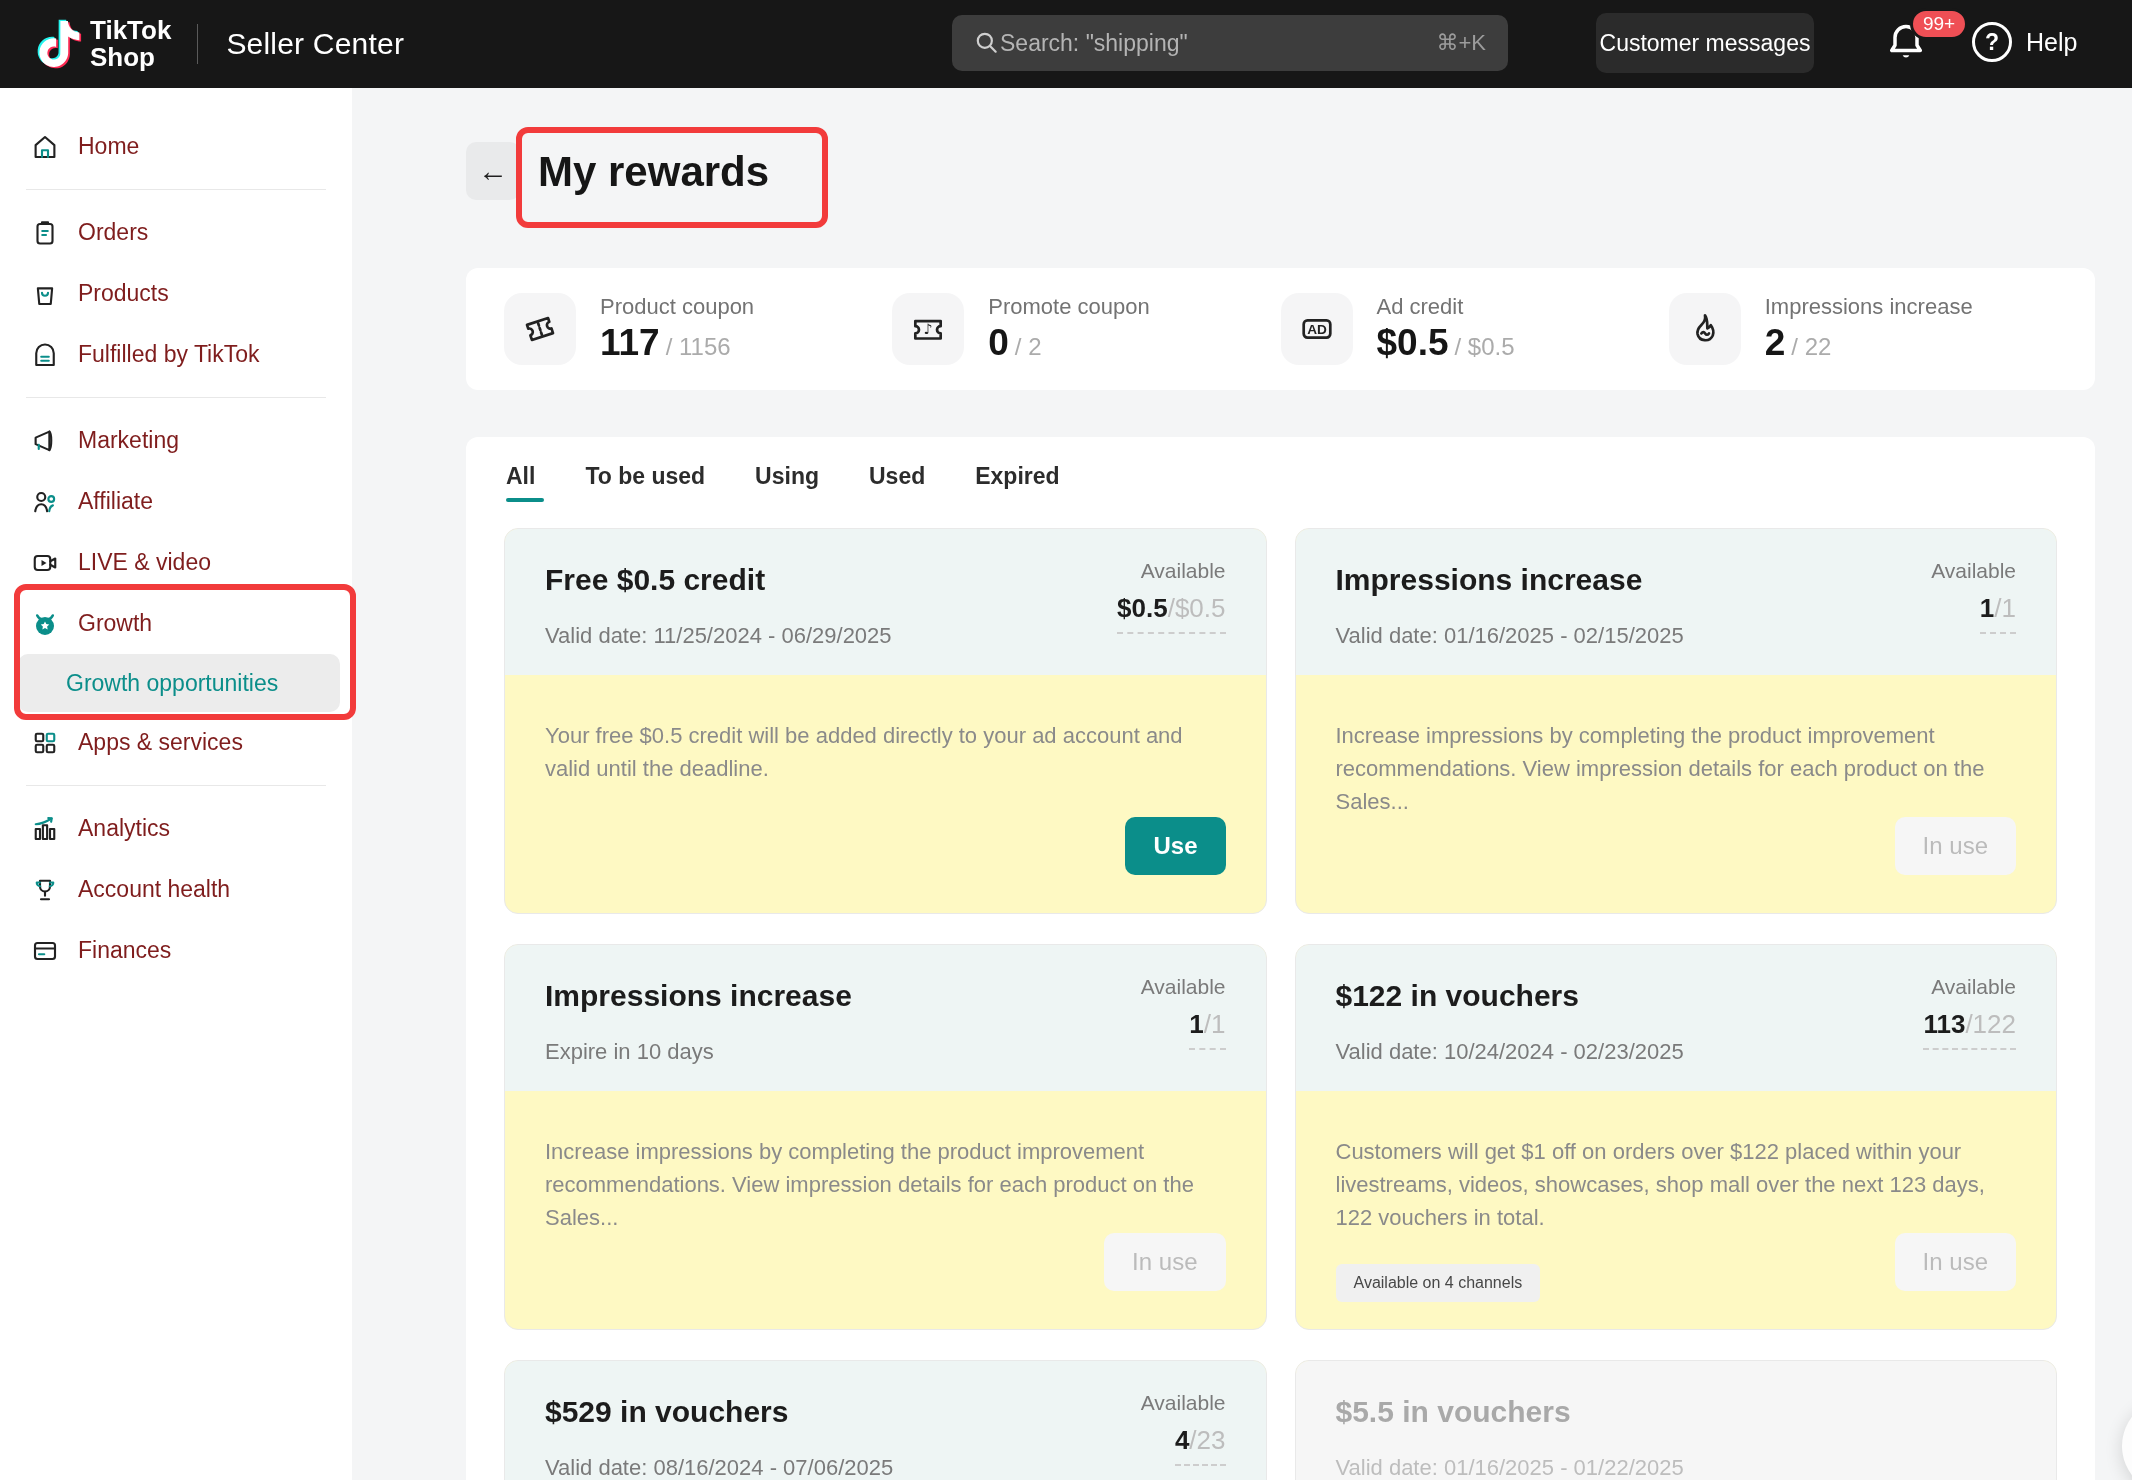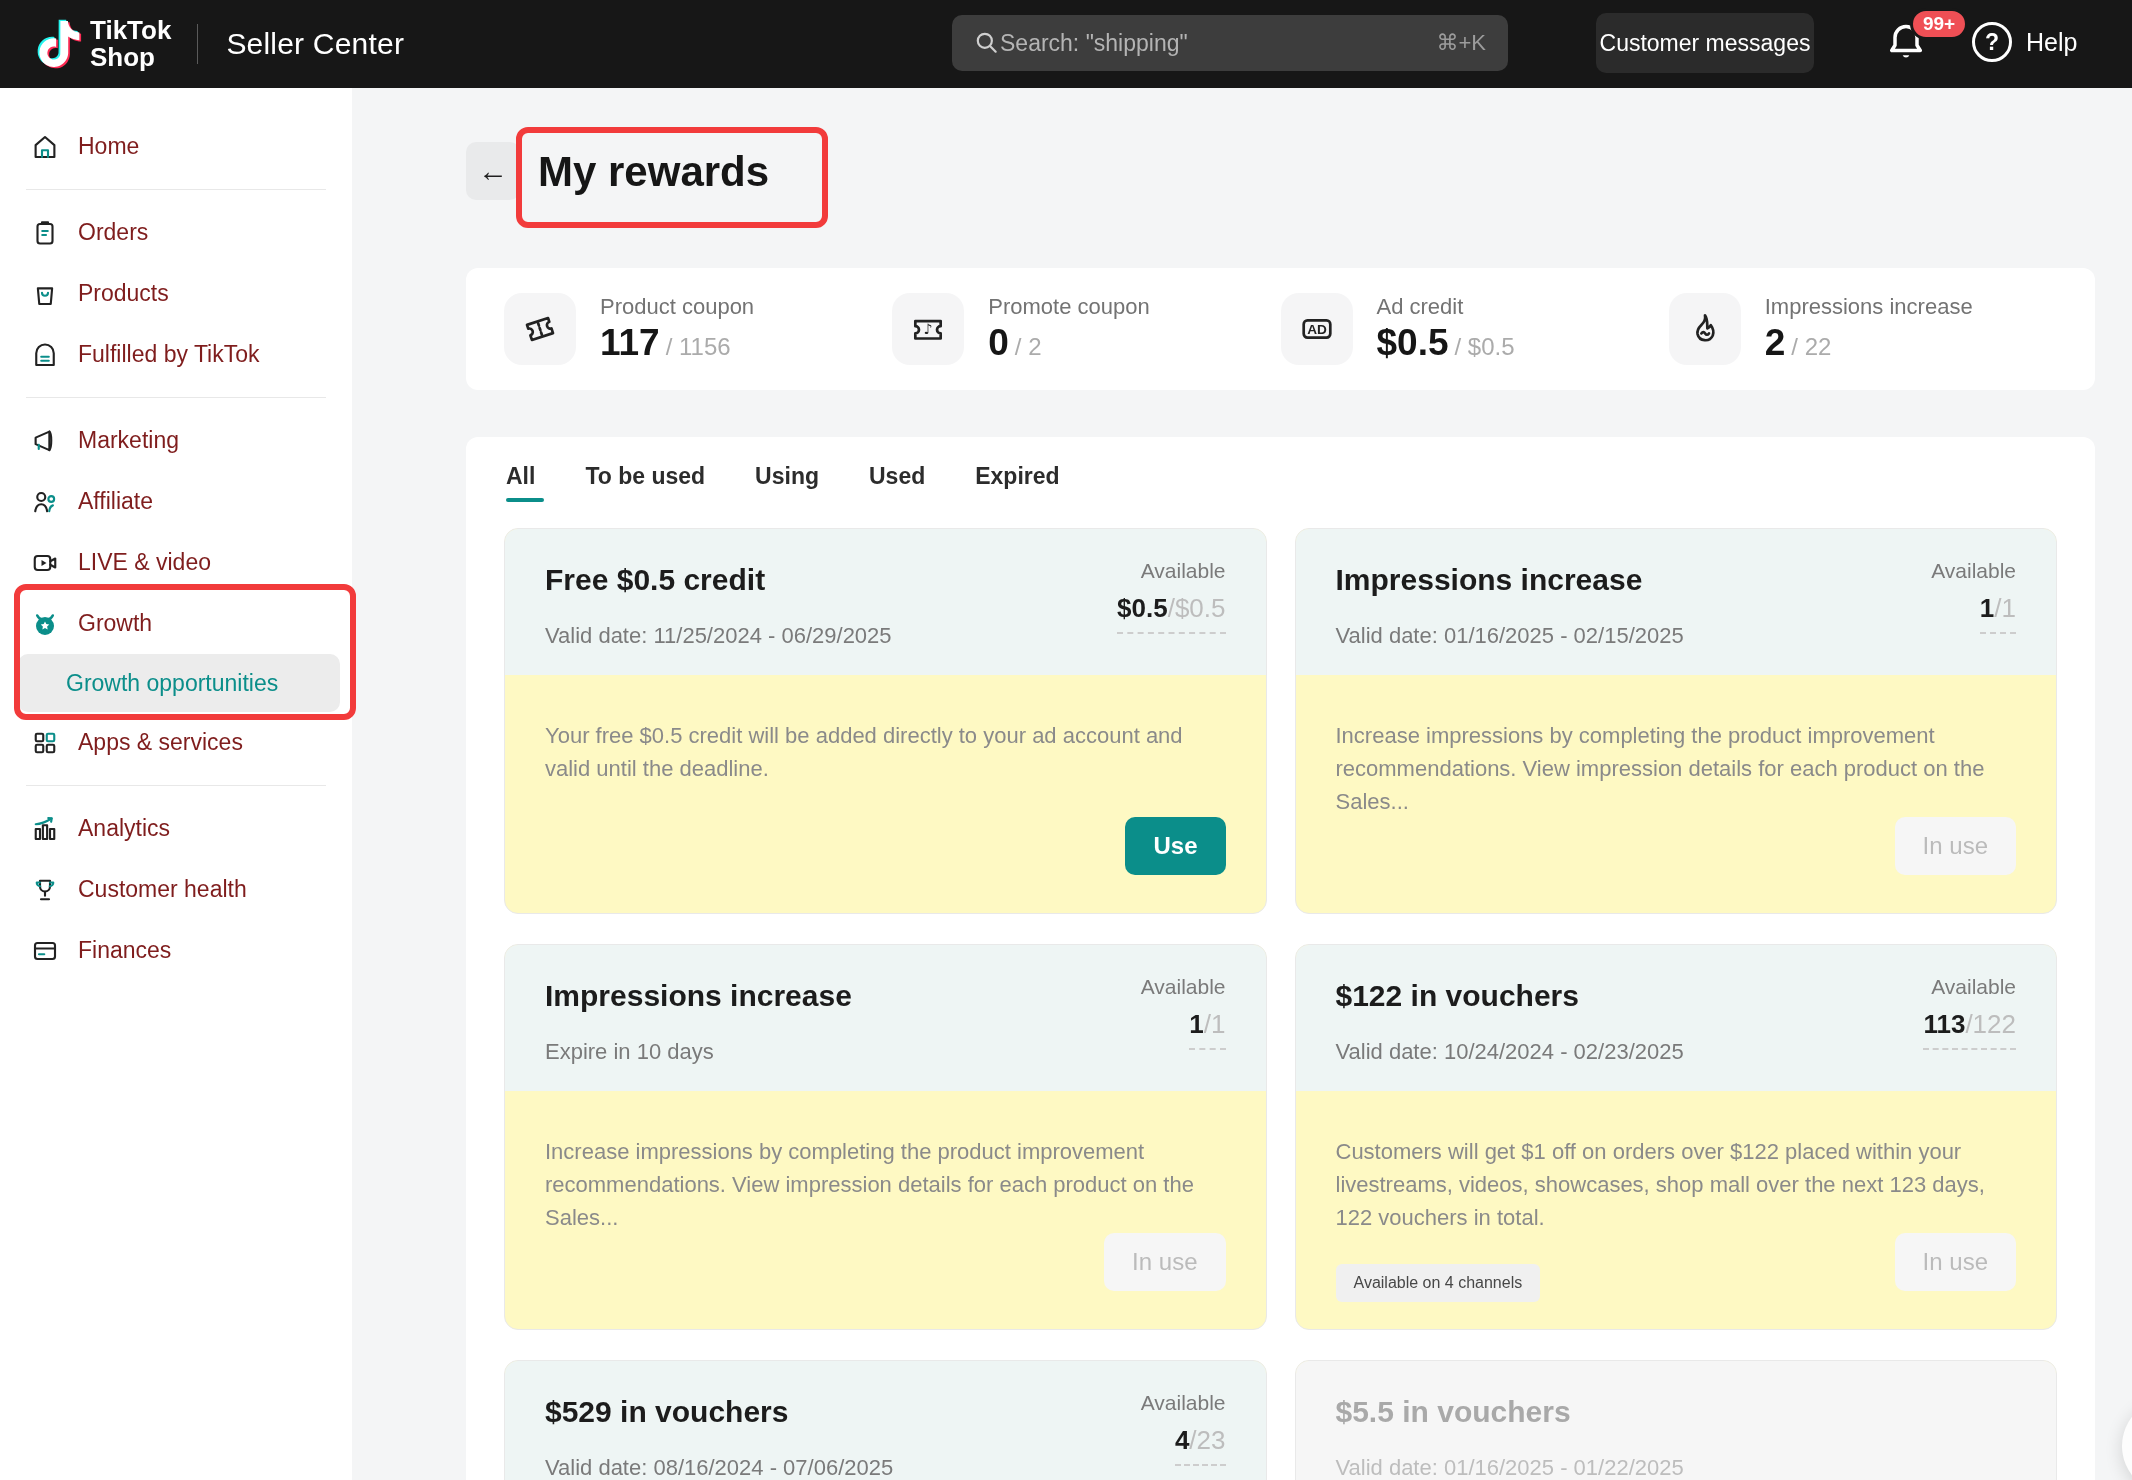--- a/index.html
+++ b/index.html
@@ -15,21 +15,21 @@
   .logo-text .l1 { font-size:26px; font-weight:700; }
   .logo-text .l2 { font-size:26px; font-weight:700; }
   .logo-divider { width:1px; height:40px; background:#5a5a5a; margin:0 28px 0 26px; }
   .app-name { color:#fff; font-size:30px; font-weight:500; letter-spacing:.2px; }
   .search-box { position:absolute; left:952px; top:15px; width:556px; height:56px; background:#3d3d3d; border-radius:10px; display:flex; align-items:center; padding:0 22px; }
   .search-box input { flex:1; background:transparent; border:none; outline:none; color:#e8e8e8; font-size:23px; font-family:inherit; }
   .search-box input::placeholder { color:#b4b4b4; }
   .search-shortcut { color:#9c9c9c; font-size:22px; margin-left:12px; }
   .cm-btn { position:absolute; left:1596px; top:13px; width:218px; height:60px; background:#2b2b2b; border:none; border-radius:10px; color:#fff; font-size:23px; font-family:inherit; cursor:pointer; }
   .bell-wrap { position:absolute; left:1884px; top:18px; width:56px; height:56px; }
-  .badge { position:absolute; left:26px; top:-10px; min-width:58px; height:32px; background:#ef4f55; border:3px solid #171717; border-radius:18px; color:#fff; font-size:19px; font-weight:700; display:flex; align-items:center; justify-content:center; padding:0 8px; }
+  .badge { position:absolute; left:26px; top:-10px; min-width:58px; height:32px; background:#ef4f55; border:3px solid #171717; border-radius:18px; color:#fff; font-size:19px; font-weight:400; display:flex; align-items:center; justify-content:center; padding:0 8px; }
   .help-wrap { position:absolute; left:1972px; top:22px; display:flex; align-items:center; color:#fff; }
   .help-circle { width:40px; height:40px; border:3px solid #fff; border-radius:50%; display:flex; align-items:center; justify-content:center; font-size:23px; font-weight:700; }
   .help-label { margin-left:14px; font-size:25px; }
 
   
   .sidebar { position:absolute; left:0; top:88px; width:352px; height:1392px; background:#fff; padding-top:28px; z-index:10; }
   .nav-item { display:flex; align-items:center; height:61px; padding-left:30px; cursor:pointer; font-size:23px; color:#7f1d1d; }
   .nav-item .nicon { width:30px; height:30px; margin-right:18px; flex:0 0 30px; }
   .nav-divider { height:1px; background:#e8e8e8; margin:12px 26px; }
   .nav-sub { margin:0 12px 0 18px; height:58px; background:#ececec; border-radius:10px; display:flex; align-items:center; padding-left:48px; font-size:23px; color:#0b8e8a; cursor:pointer; }
@@ -221,21 +221,21 @@
           <path class="teal" d="M14.6 3.2l2.8.3-.5 2.7"></path>
         </svg>
       <span>Analytics</span>
     </div>
     <div class="nav-item">
       <svg class="nicon" viewBox="0 0 24 24">
           <path class="ink" d="M8 4.6h8v4.6a4 4 0 0 1-8 0z"></path>
           <path class="teal" d="M8 6H5.4a2.8 2.8 0 0 0 2.8 3M16 6h2.6a2.8 2.8 0 0 1-2.8 3"></path>
           <path class="ink" d="M12 13.4v3.2M8.8 19.4h6.4"></path>
         </svg>
-      <span>Customer health</span>
+      <span>Account health</span>
     </div>
     <div class="nav-item">
       <svg class="nicon" viewBox="0 0 24 24">
           <rect class="ink" x="4" y="5.6" width="16" height="12.8" rx="2"></rect>
           <path class="ink" d="M4 10h16"></path>
           <path class="teal" d="M7.2 14.6h4.2"></path>
         </svg>
       <span>Finances</span>
     </div>
   </nav>

